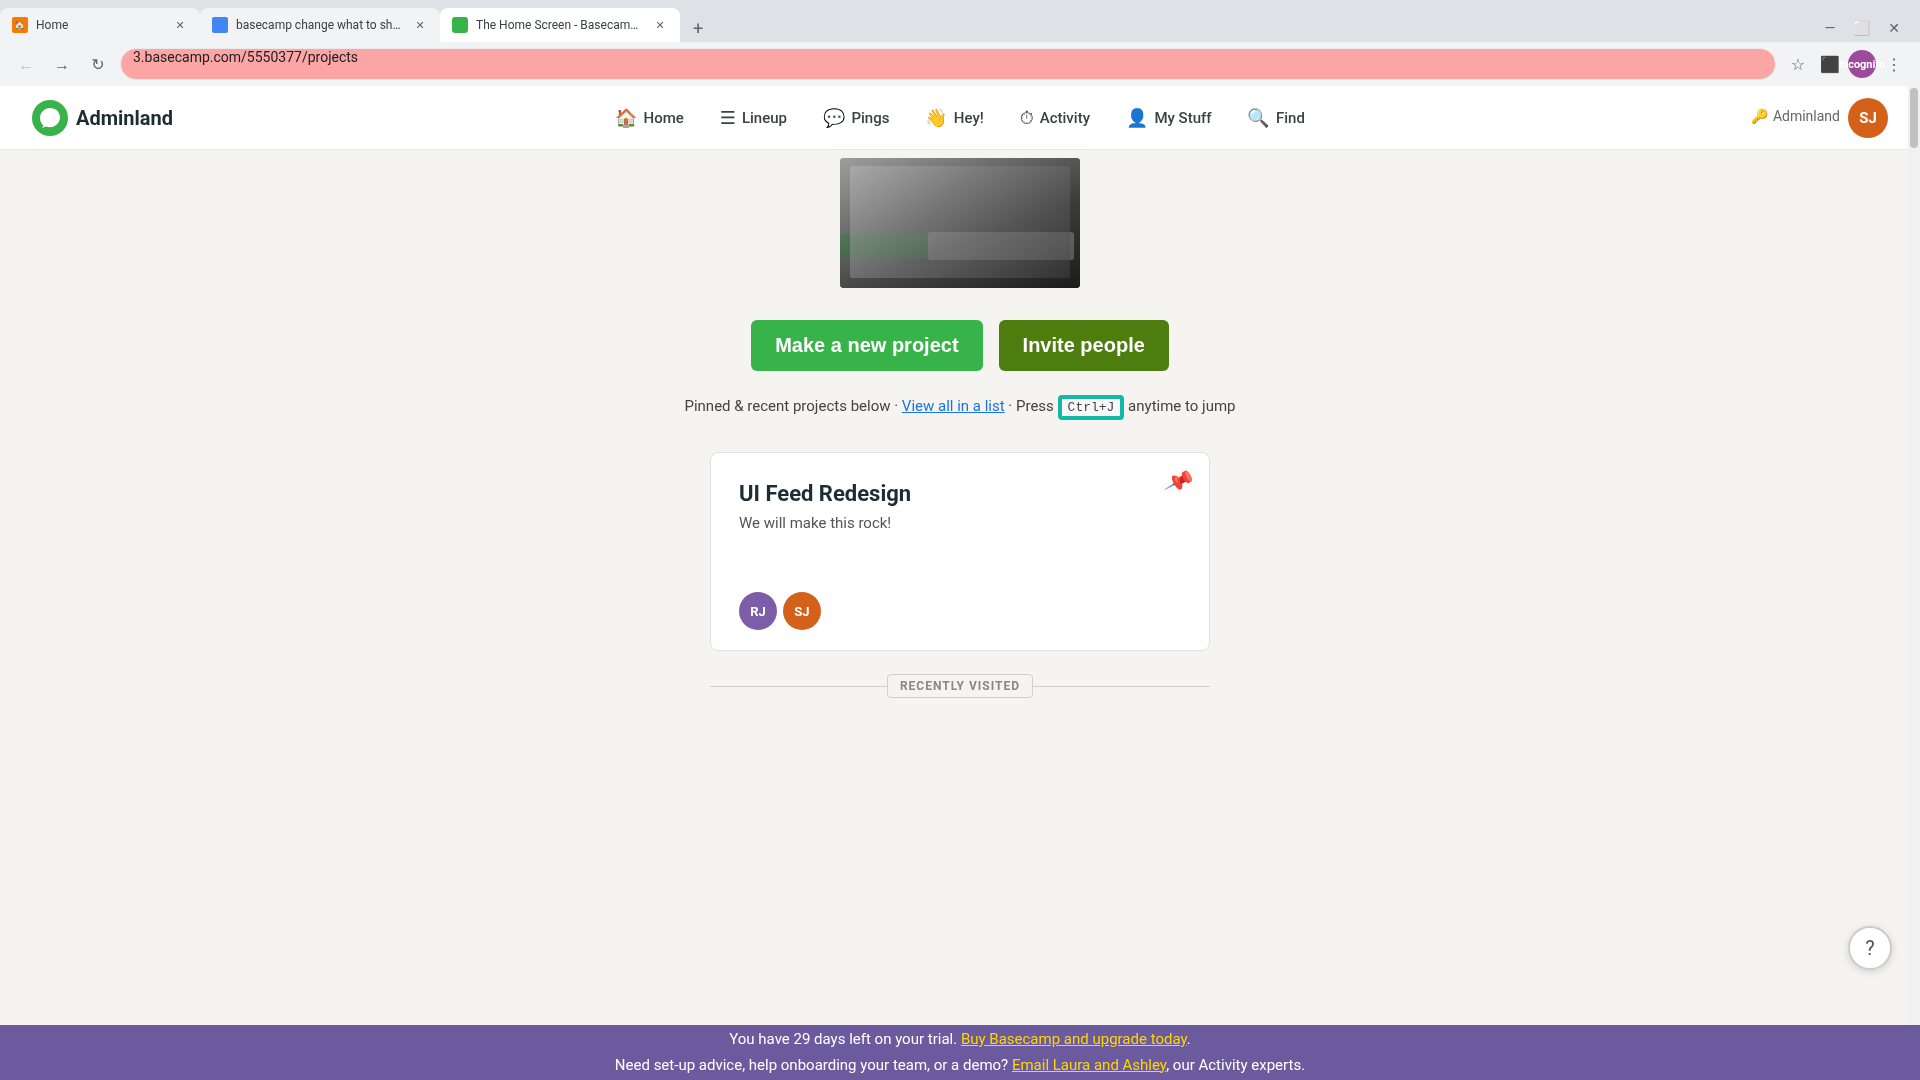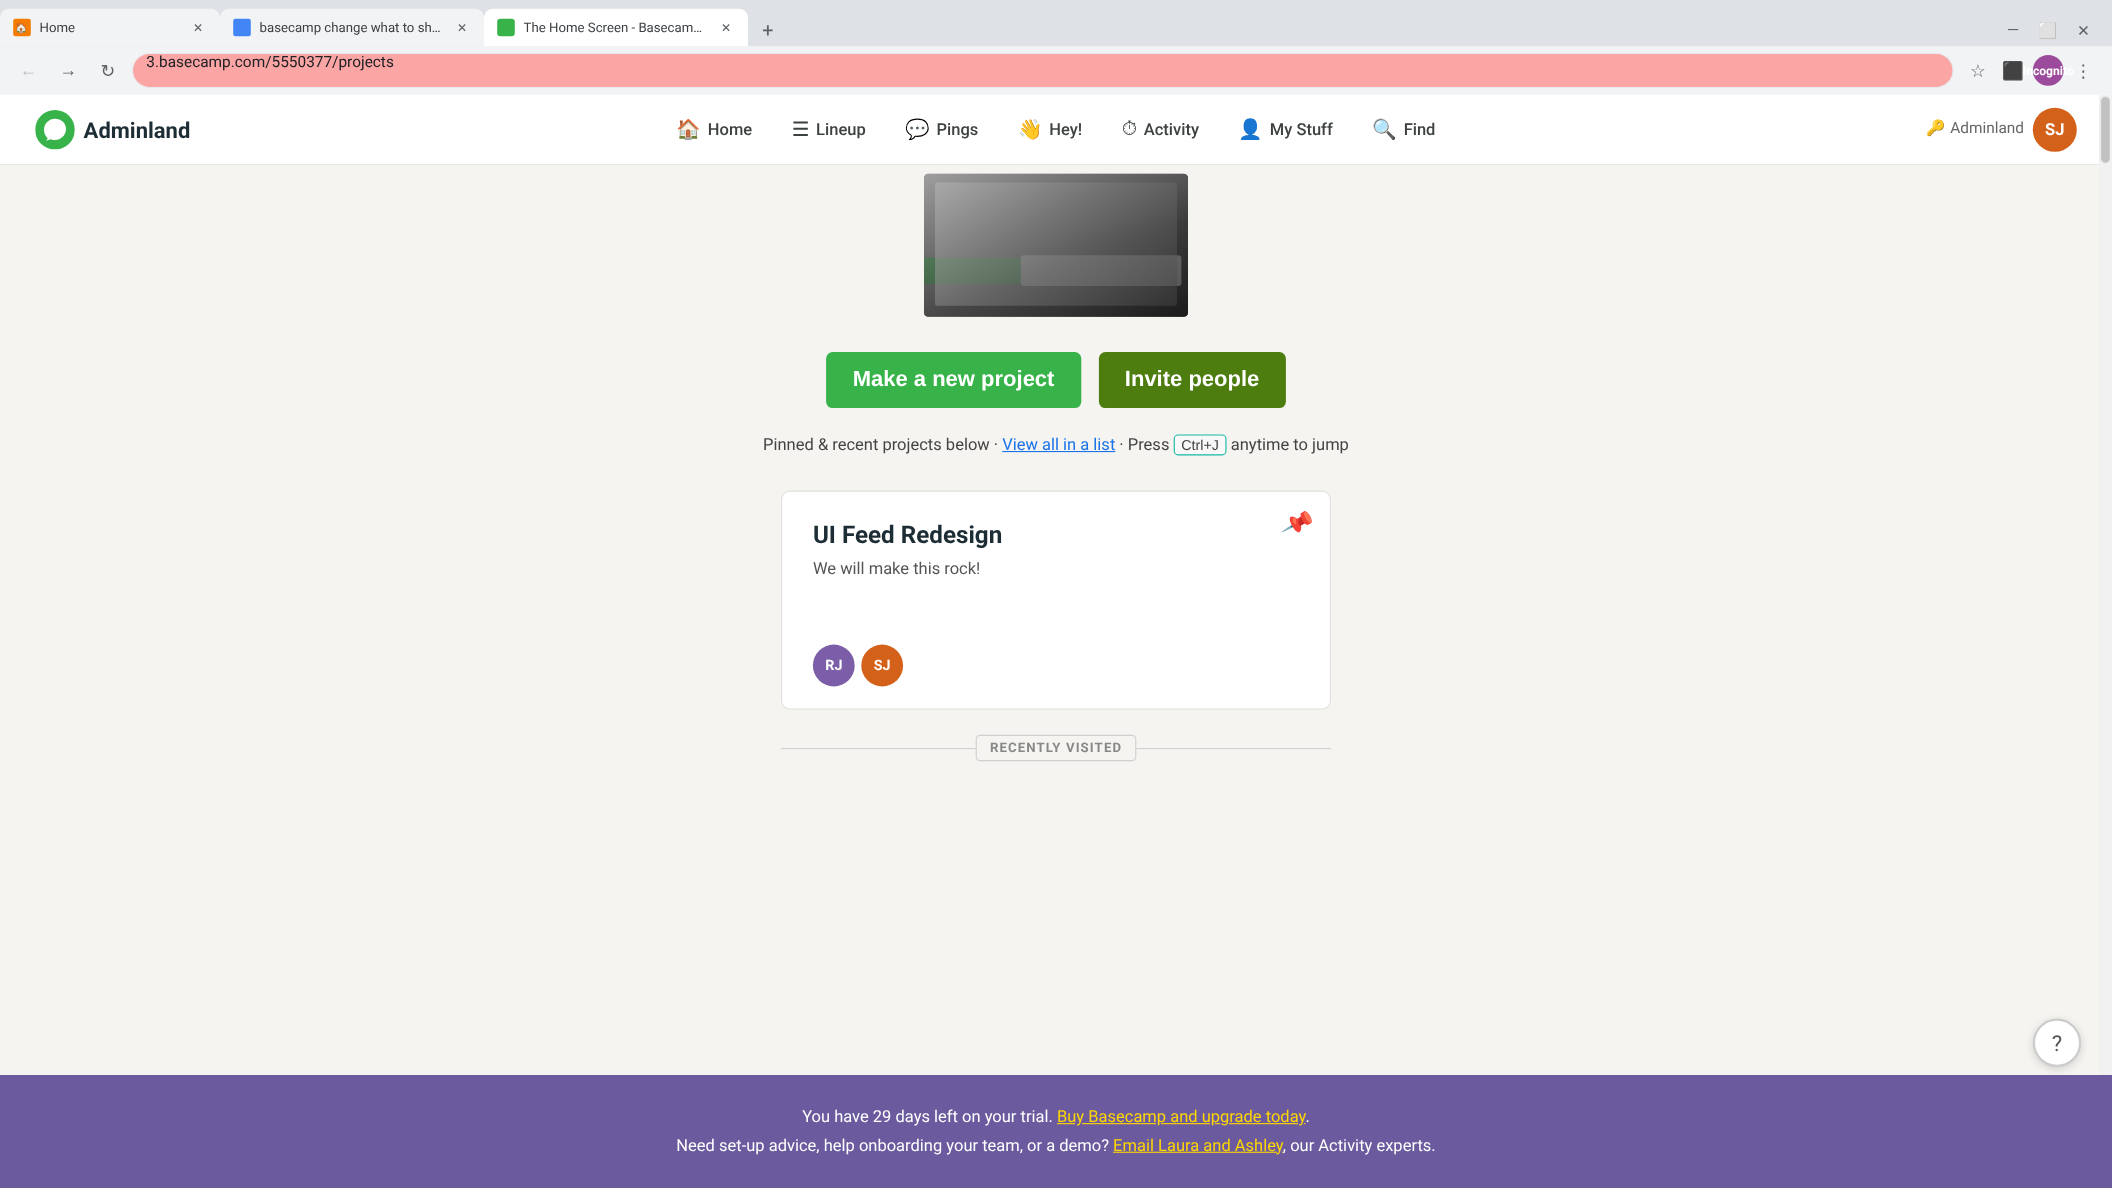--- a/index.html
+++ b/index.html
@@ -43,41 +43,41 @@
     .hero-img-box { width: 240px; height: 130px; background: linear-gradient(135deg, #888 0%, #555 50%, #333 100%); border-radius: 4px; position: relative; overflow: hidden; }
     .hero-img-overlay { position: absolute; bottom: 0; left: 0; right: 0; top: 0; background: linear-gradient(135deg, #aaa 0%, #777 40%, #333 100%); }
 
     
     .action-buttons { display: flex; gap: 16px; justify-content: center; margin-top: 32px; }
     .btn-primary { background: #37b34a; color: white; border: none; border-radius: 6px; padding: 14px 24px; font-size: 20px; font-weight: 600; cursor: pointer; text-decoration: none; }
 
     
     .info-text { text-align: center; margin-top: 24px; color: #444; font-size: 15px; }
     .info-text a { color: #1a73e8; text-decoration: underline; cursor: pointer; }
-    .info-text .kbd { display: inline-block; border: 1px solid #14b8a6; border-radius: 4px; padding: 1px 6px; font-size: 13px; background: #f8f8f8; font-family: Liberation Sans, sans-serif; }
+    .info-text .kbd { display: inline-block; border: 4px solid #14b8a6; border-radius: 4px; padding: 1px 6px; font-size: 13px; background: #f8f8f8; font-family: Liberation Mono, monospace; }
 
     
     .projects-section { width: 100%; max-width: 500px; margin-top: 32px; }
     .project-card { background: #fff; border-radius: 8px; border: 1px solid #e0e0e0; padding: 28px 28px 20px 28px; position: relative; }
     .project-card-pin { position: absolute; top: 16px; right: 16px; color: #e8342e; font-size: 22px; transform: rotate(15deg); }
     .project-title { font-size: 22px; font-weight: 700; color: #1d2d35; margin-bottom: 8px; }
     .project-desc { font-size: 15px; color: #555; margin-bottom: 60px; }
     .project-avatars { display: flex; gap: 6px; margin-top: 8px; }
     .project-avatar { width: 38px; height: 38px; border-radius: 50%; display: flex; align-items: center; justify-content: center; color: white; font-size: 13px; font-weight: bold; }
     .avatar-rj { background: #7b5ea7; }
     .avatar-sj { background: #d4611a; }
 
     
     .recently-visited-section { width: 100%; max-width: 500px; margin-top: 23px; text-align: center; }
     .recently-visited-divider { display: flex; align-items: center; gap: 0; }
     .rv-line { flex: 1; height: 1px; background: #d0d0d0; }
     .rv-label { background: #f5f4f0; padding: 0 12px; font-size: 12px; font-weight: 700; letter-spacing: 1px; color: #888; border: 1px solid #d0d0d0; border-radius: 4px; padding: 4px 12px; }
 
     
-    .trial-banner { position: fixed; bottom: 0; left: 0; right: 0; background: #6b5b9e; color: white; text-align: center; padding: 26px 24px; font-size: 15px; line-height: 1.7; z-index: 100; }
+    .trial-banner { position: fixed; bottom: 0; left: 0; right: 0; background: #6b5b9e; color: white; text-align: center; padding: 2px 24px; font-size: 15px; line-height: 1.7; z-index: 100; }
     .trial-banner a { color: #ffd700; text-decoration: underline; cursor: pointer; }
     .trial-banner .email-link { color: #ffd700; text-decoration: underline; cursor: pointer; }
 
     
     .help-btn { position: fixed; bottom: 110px; right: 28px; width: 44px; height: 44px; border-radius: 50%; background: #fff; border: 2px solid #ccc; display: flex; align-items: center; justify-content: center; font-size: 20px; color: #555; cursor: pointer; box-shadow: 0 2px 8px rgba(0,0,0,0.15); z-index: 200; }
 
     
     .favicon-orange { background: #f57c00; border-radius: 3px; width: 16px; height: 16px; display: flex; align-items: center; justify-content: center; color: white; font-size: 9px; font-weight: bold; }
     .favicon-blue { background: #4285f4; border-radius: 50%; width: 16px; height: 16px; }
 

